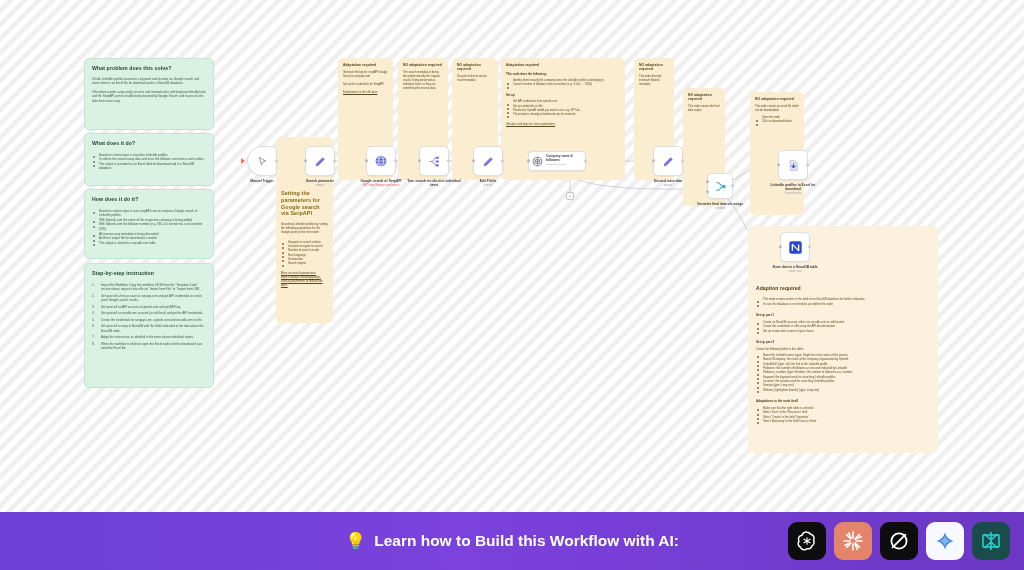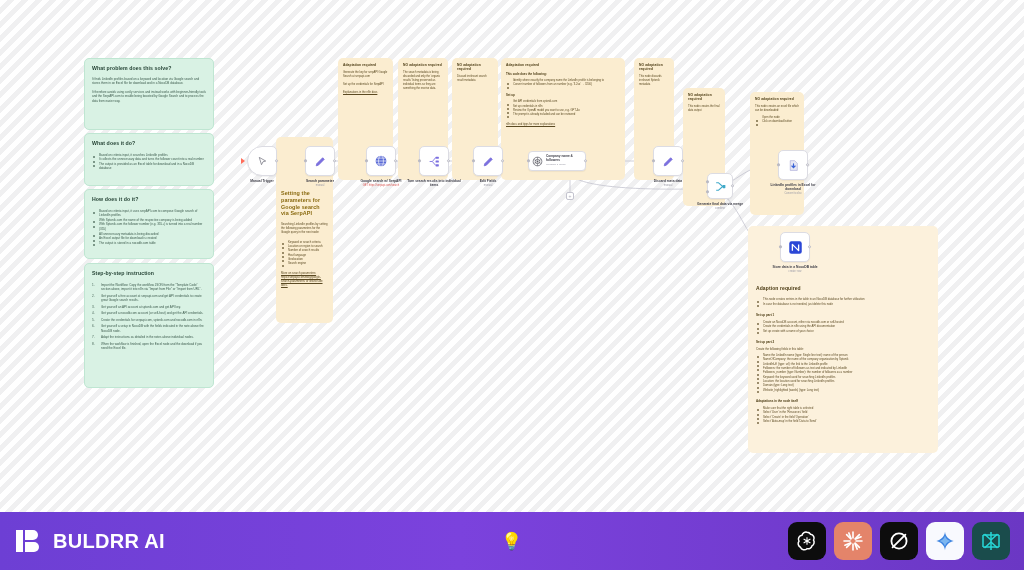--- a/index.html
+++ b/index.html
@@ -472,33 +472,24 @@
       </svg>
     </div>
     <div class="tool-btn">
       <svg width="15" height="15" viewBox="0 0 24 24">
         <path d="M9 6L4 10.5 9 15M4.3 10.5h9.2a6 6 0 010 12H9" fill="none" stroke="#2f2f38" stroke-width="2" stroke-linecap="round" stroke-linejoin="round"></path>
       </svg>
     </div>
   </div>
 
   <div id="footer">
-    <div class="brand">
-      <span class="brand-mark">
-        <svg width="30" height="30" viewBox="0 0 30 30">
-          <rect x="2" y="4" width="7" height="22" fill="#ffffff"></rect>
-          <path d="M11 4h8a5 5 0 010 10h-8z" fill="#ffffff"></path>
-          <path d="M11 16h9a5 5 0 010 10h-9z" fill="#ffffff"></path>
-        </svg>
-      </span>
-      <span class="brand-name">BULDRR AI</span>
-    </div>
 
     <div class="cta">
       <span style="font-size:17px; line-height:1;">💡</span>
+      <span>Learn how to Build this Workflow with AI:</span>
     </div>
 
     <div class="ai-icons">
       <div class="ai-tile" style="background:#0d0d0d;">
         <svg width="24" height="24" viewBox="0 0 24 24">
           <path d="M12 3.2a4 4 0 013.46 2 4 4 0 013.1 6 4 4 0 01-1.56 5.6 4 4 0 01-5 2.9 4 4 0 01-6.56-1.5 4 4 0 01-1.5-6 4 4 0 013.1-6A4 4 0 0112 3.2z" fill="none" stroke="#ffffff" stroke-width="1.5"></path>
           <path d="M12 8.2v7.6M8.6 10.1l6.8 3.8M8.6 13.9l6.8-3.8" stroke="#ffffff" stroke-width="1.1"></path>
         </svg>
       </div>
       <div class="ai-tile" style="background:#e4846a;">

